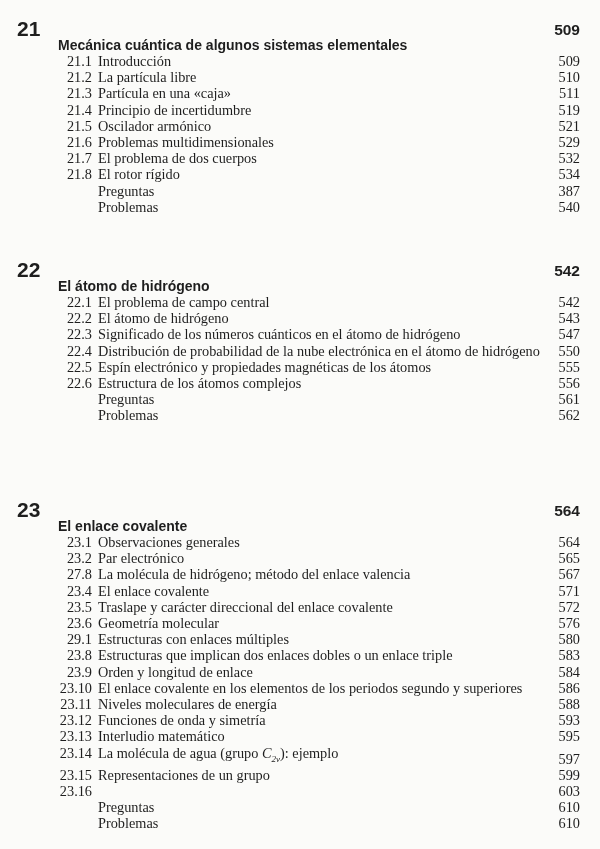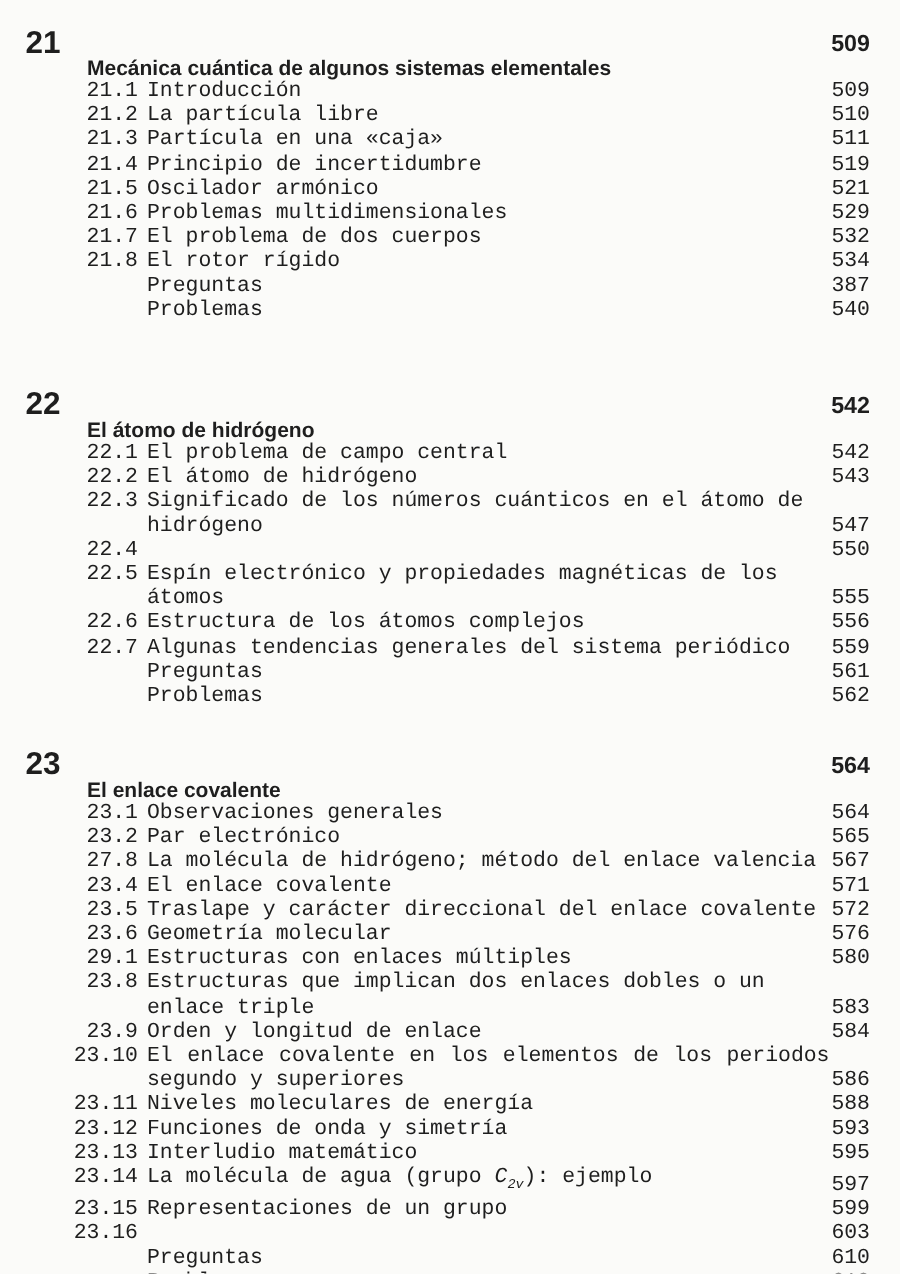--- a/index.html
+++ b/index.html
@@ -10,21 +10,21 @@
     .chapter { position: absolute; left: 0; width: 600px; }
     .ch-head {
       position: relative; height: 26px;
       font-family: "Liberation Sans", sans-serif; font-weight: bold; padding-left: 28px;
     }
     .ch-num { position: absolute; left: 17px; top: 0; font-size: 21px; }
     .ch-title { position: absolute; left: 58px; top: 20px; font-size: 14px; }
     .ch-page { position: absolute; right: 20px; top: 4px; font-size: 15.5px; }
     .entries { position: absolute; left: 0; top: 36px; width: 600px; }
     .entry {
-      position: relative; font-family: Liberation Mono, monospace; font-size: 14.3px;
+      position: relative; font-family: Liberation Serif, serif; font-size: 14.3px;
       line-height: 16.2px; min-height: 16.2px;
     }
     .e-num { position: absolute; right: 508px; top: 0; white-space: nowrap; }
     .e-title { display: block; margin-left: 98px; width: 450px; white-space: normal; }
     .e-page { position: absolute; right: 20px; bottom: 0; }
     .entry.wide .e-title { width: 455px; text-align: justify; text-align-last: left; }
     sub { font-size: 9px; }
   </style>
 </head>
 <body>
@@ -106,36 +106,32 @@
         <span class="e-title">El átomo de hidrógeno</span>
         <span class="e-page">543</span>
       </div>
       <div class="entry">
         <span class="e-num">22.3</span>
         <span class="e-title">Significado de los números cuánticos en el átomo de hidrógeno</span>
         <span class="e-page">547</span>
       </div>
       <div class="entry wide">
         <span class="e-num">22.4</span>
+        <span class="e-title">Distribución de probabilidad de la nube electrónica en el átomo de hidrógeno</span>
         <span class="e-page">550</span>
       </div>
       <div class="entry">
         <span class="e-num">22.5</span>
         <span class="e-title">Espín electrónico y propiedades magnéticas de los átomos</span>
         <span class="e-page">555</span>
       </div>
       <div class="entry">
         <span class="e-num">22.6</span>
         <span class="e-title">Estructura de los átomos complejos</span>
         <span class="e-page">556</span>
-      </div>
-      <div class="entry">
-        <span class="e-num">22.7</span>
-        <span class="e-title">Algunas tendencias generales del sistema periódico</span>
-        <span class="e-page">559</span>
       </div>
       <div class="entry">
         <span class="e-num"></span>
         <span class="e-title">Preguntas</span>
         <span class="e-page">561</span>
       </div>
       <div class="entry">
         <span class="e-num"></span>
         <span class="e-title">Problemas</span>
         <span class="e-page">562</span>

